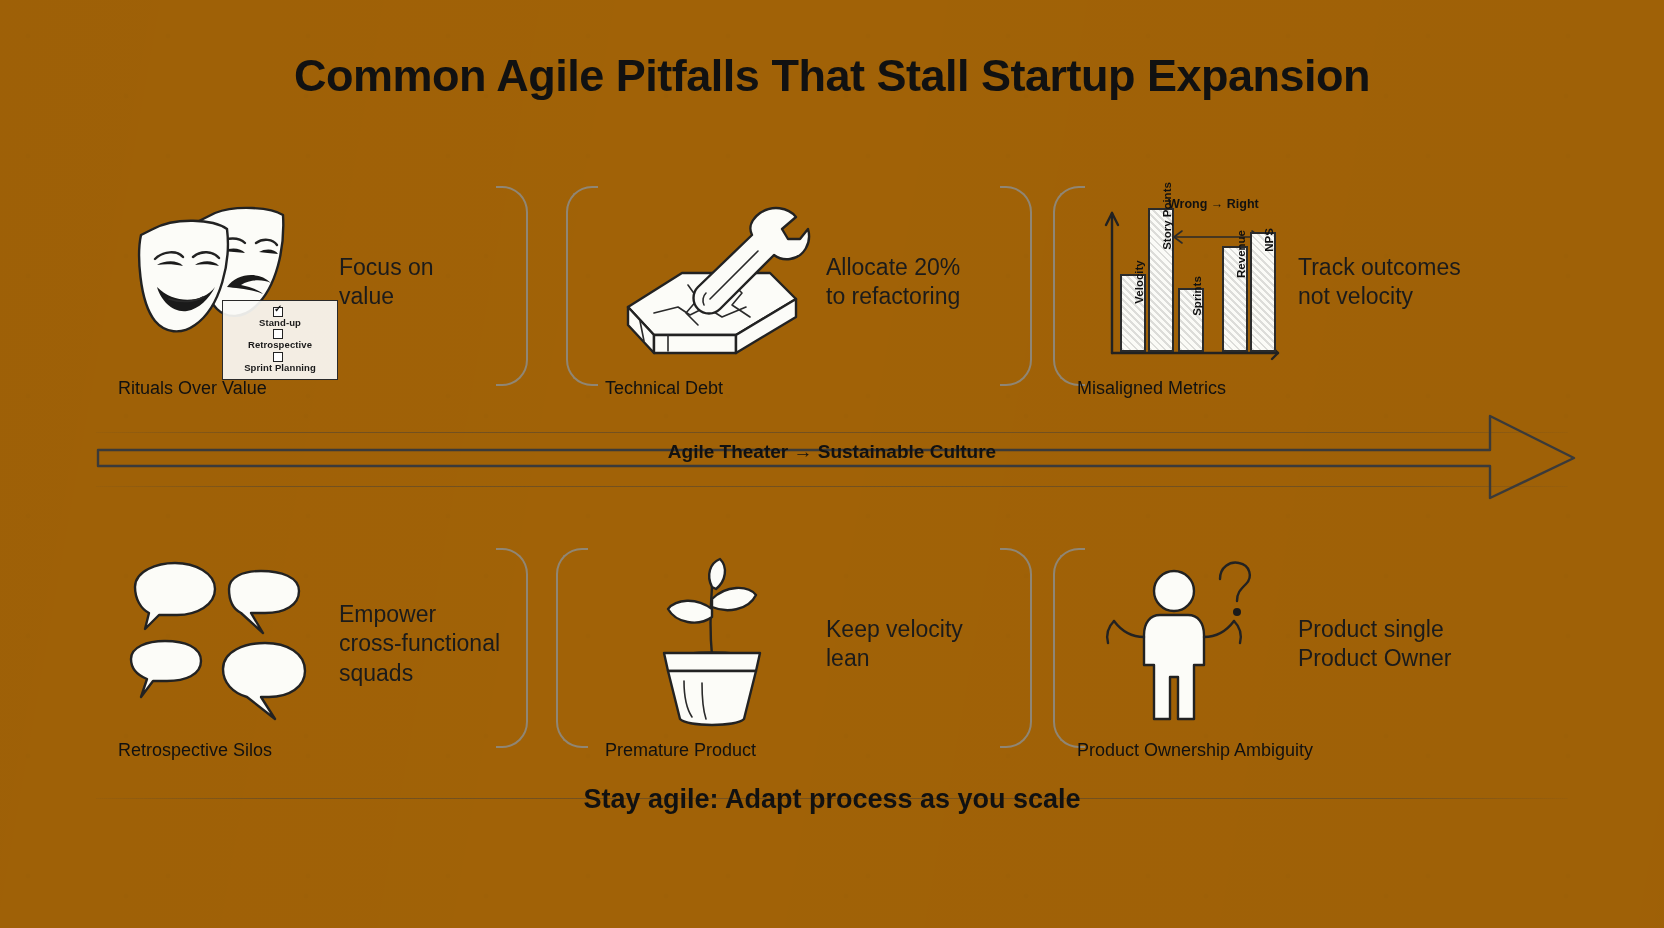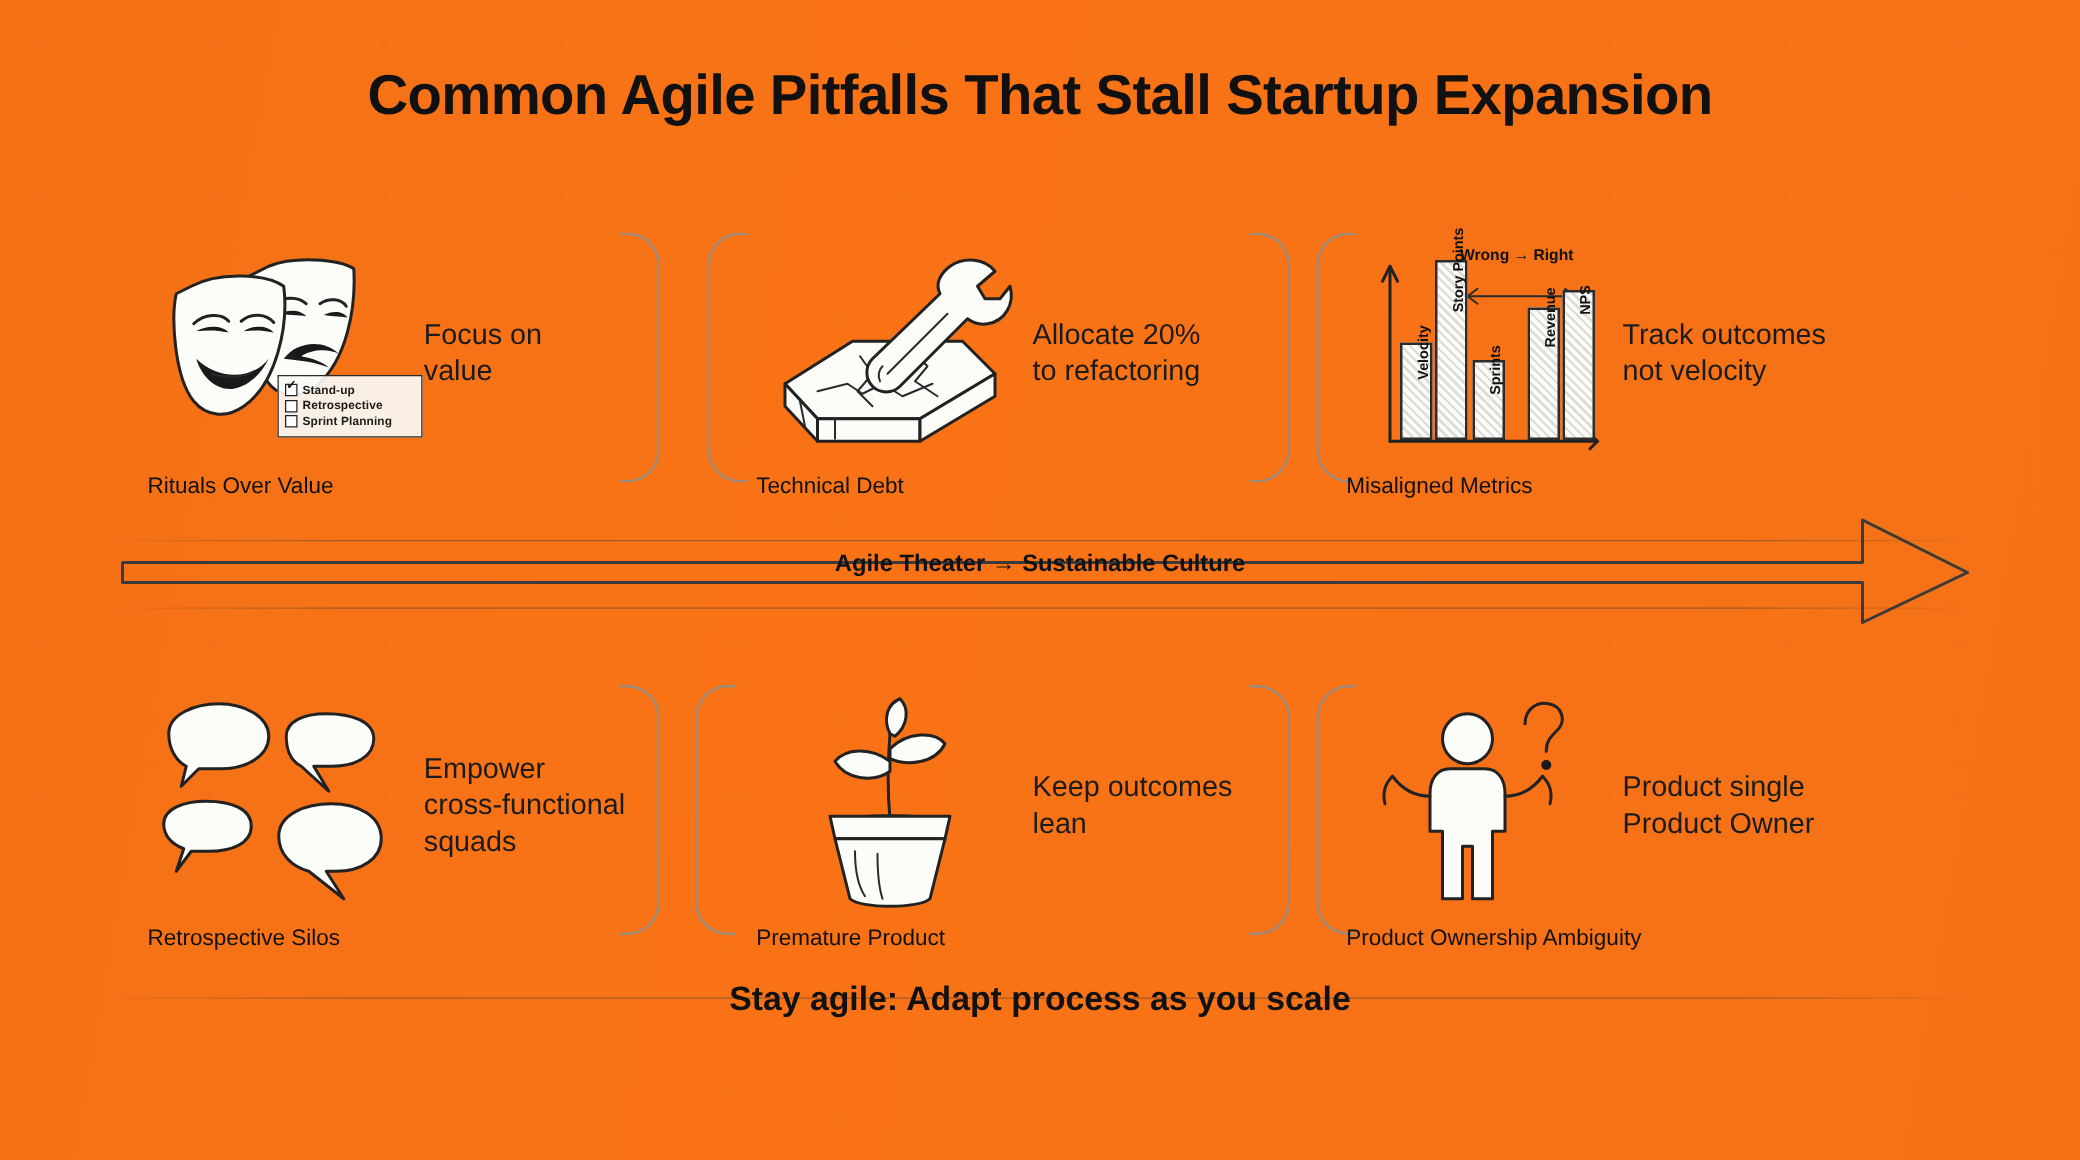--- a/index.html
+++ b/index.html
@@ -5,21 +5,21 @@
   html, body {
     margin: 0; padding: 0;
     width: 1664px; height: 928px;
     background: #f7f7f2;
     font-family: "Liberation Sans", sans-serif;
     overflow: hidden;
   }
   #canvas {
     position: relative;
     width: 1664px; height: 928px;
-    background: #f97316;
+    background: #a16207;
   }
   
   #canvas::before {
     content: "";
     position: absolute; inset: 0;
     background:
       radial-gradient(circle at 20% 30%, rgba(0,0,0,0.012) 0 2px, transparent 3px),
       radial-gradient(circle at 70% 60%, rgba(0,0,0,0.012) 0 2px, transparent 3px),
       linear-gradient(100deg, rgba(0,0,0,0.02) 0%, rgba(255,255,255,0.0) 40%, rgba(0,0,0,0.015) 100%);
     background-size: 140px 120px, 180px 160px, 100% 100%;
@@ -138,20 +138,21 @@
     padding: 4px 5px 5px 5px;
     background: rgba(250,250,246,0.92);
   }
   .checklist .ck-row {
     display: flex; align-items: center;
     font-size: 9.5px;
     font-weight: 700;
     color: #1a1a1a;
     margin: 1.5px 0;
     letter-spacing: .1px;
+    flex-direction: column;
   }
   .ck-box {
     width: 8px; height: 8px;
     border: 1.3px solid #222;
     margin-right: 4px;
     flex: 0 0 8px;
     position: relative;
     background: #fff;
   }
   .ck-box.checked::after {
@@ -370,21 +371,21 @@
           <path class="ink-thin" d="M70 104 C84 99 120 99 134 104"></path>
 
           <path class="ink-fill" d="M54 96 L150 96 L146 114 L58 114 Z"></path>
 
           <path class="ink-fill" d="M58 114 L146 114 L134 162 C126 170 78 170 70 162 Z"></path>
           <path class="ink-thin" d="M74 124 C74 142 78 154 82 160"></path>
           <path class="ink-thin" d="M92 126 C92 144 94 156 96 162"></path>
         </svg>
       </div>
       <div class="side-text">
-        <div>Keep outcomes</div>
+        <div>Keep velocity</div>
         <div>lean</div>
       </div>
     </div>
     <div class="card-label">Premature Product</div>
   </div>
 
   <div class="card r2 c3">
     <div class="body">
       <div class="icon-wrap">
         <svg width="205" height="175" viewBox="0 0 205 175">

